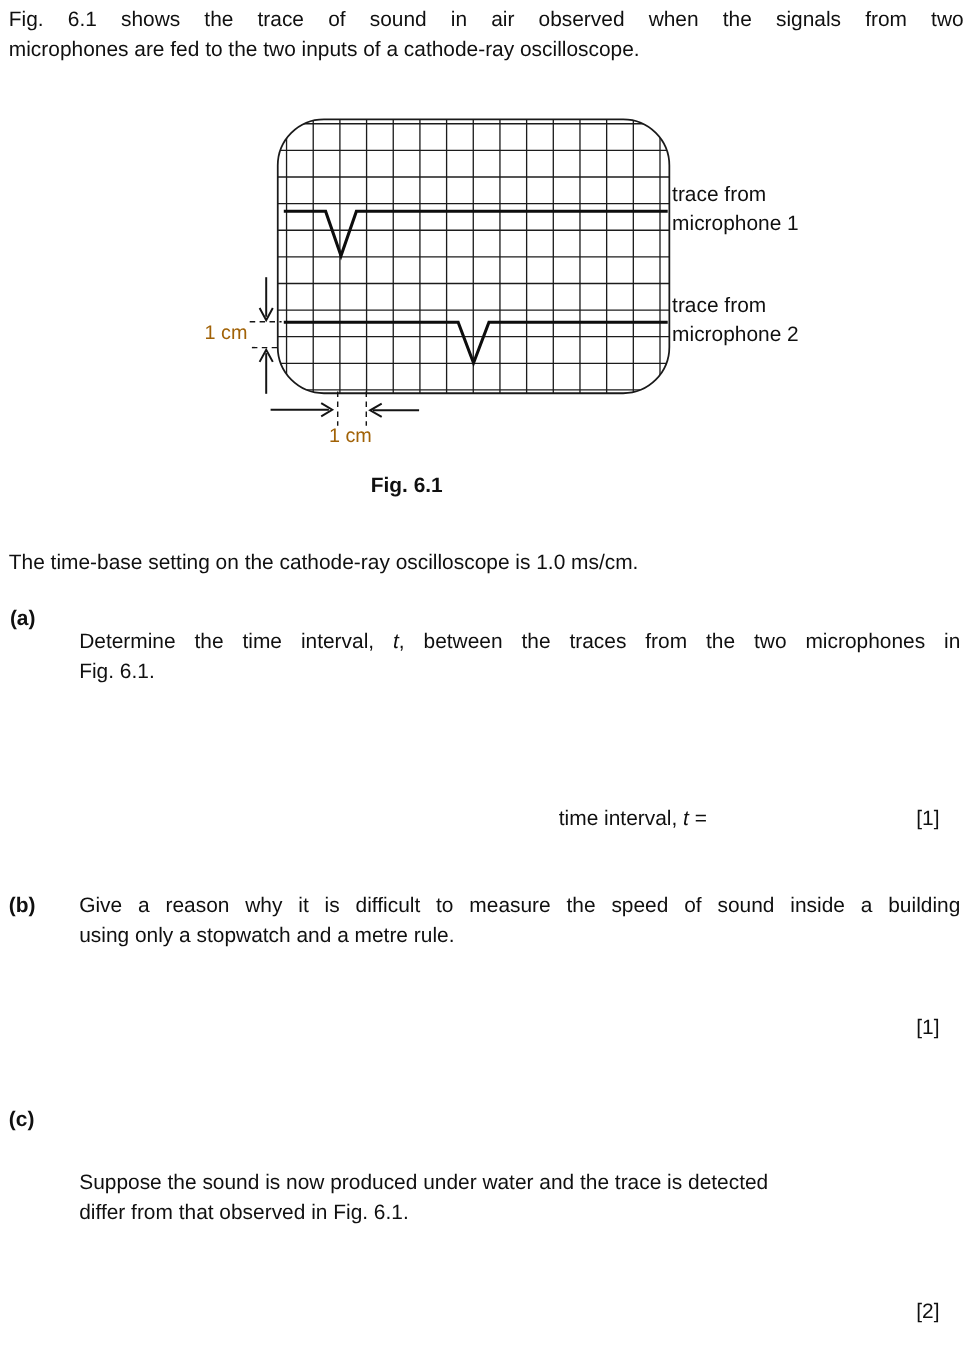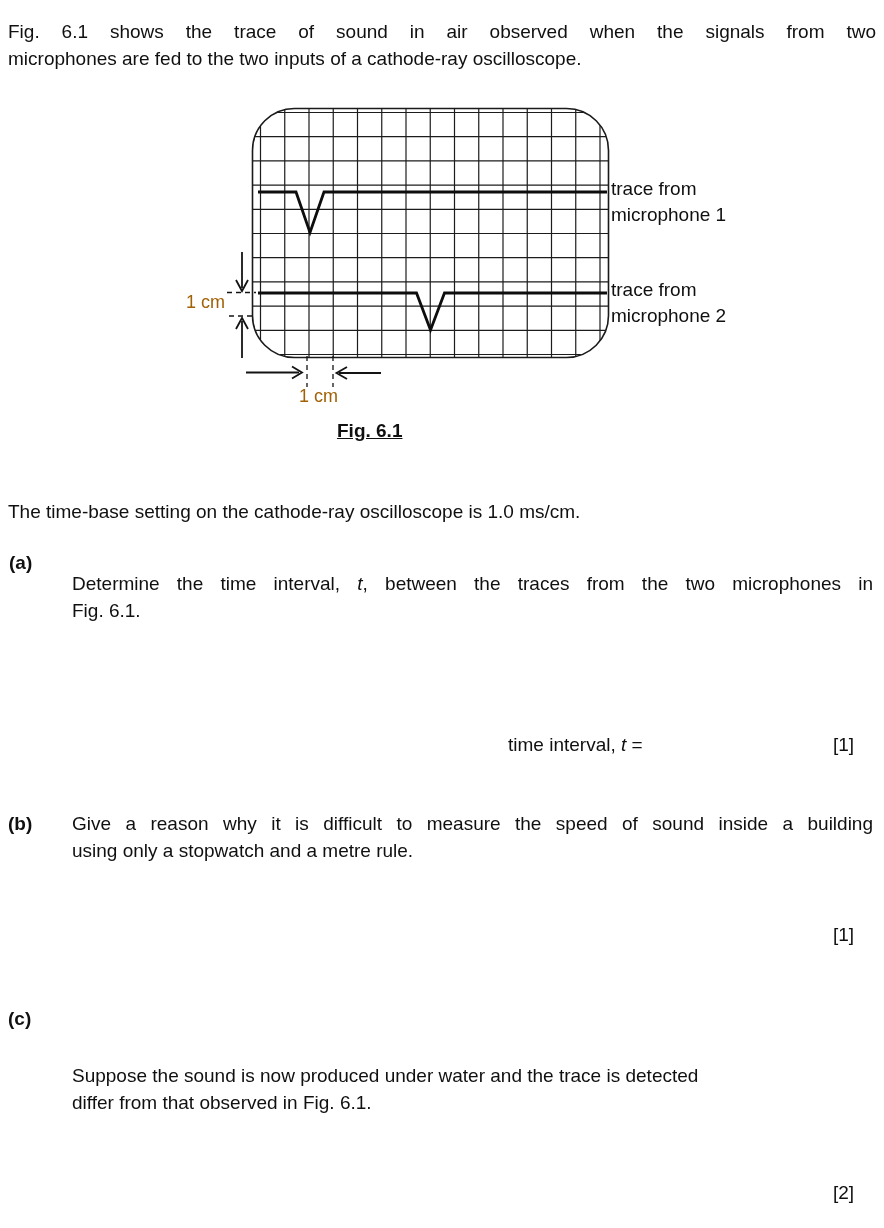--- a/index.html
+++ b/index.html
@@ -6,33 +6,33 @@
   body{
     width:884px;height:1228px;position:relative;overflow:hidden;
     font-family:"Liberation Sans","DejaVu Sans",sans-serif;
     color:#111;
   }
   .abs{position:absolute;}
   .bodytext{font-size:19px;line-height:27px;color:#101010;}
   .just{text-align:justify;text-align-last:justify;}
   .partlabel{font-weight:bold;}
   .marks{font-size:19px;line-height:27px;color:#101010;}
-  .trace-label{font-size:19px;line-height:26px;color:#101010;white-space:nowrap;margin-top:11px;}
+  .trace-label{font-size:19px;line-height:26px;color:#101010;white-space:nowrap;}
   .small-label{font-size:18px;line-height:22px;color:#a16207;white-space:nowrap;}
   .fig-caption{font-size:19px;font-weight:bold;color:#101010;white-space:nowrap;}
   svg .gridline{stroke:#1c1c1c;stroke-width:1.2;}
   svg .outline{stroke:#1a1a1a;stroke-width:1.6;fill:none;}
   svg .trace{stroke:#0d0d0d;stroke-width:2.8;fill:none;stroke-linejoin:miter;}
   svg .thin{stroke:#141414;stroke-width:1.8;fill:none;}
   svg .dashed{stroke-dasharray:5 4;stroke-width:1.3;}
 </style>
 </head>
 <body>
 
-<div class="abs bodytext" style="left:8px;top:5px;width:868px;margin-top:13px;">
+<div class="abs bodytext" style="left:8px;top:5px;width:868px;">
   <div class="just">Fig. 6.1 shows the trace of sound in air observed when the signals from two</div>
   <div>microphones are fed to the two inputs of a cathode-ray oscilloscope.</div>
 </div>
 
 <svg class="abs" style="left:0;top:0;" width="884" height="470" viewBox="0 0 884 470">
   <defs>
     <clipPath id="screenClip">
         <rect id="clip-rect" x="252.5" y="108.5" width="356" height="249" rx="42" ry="42"></rect>
       </clipPath>
   </defs>
@@ -92,21 +92,21 @@
 <div class="abs trace-label" style="left:611px;top:165px;">
   <div>trace from</div>
   <div>microphone 1</div>
 </div>
 <div class="abs trace-label" style="left:611px;top:266px;">
   <div>trace from</div>
   <div>microphone 2</div>
 </div>
 <div class="abs small-label" style="left:186px;top:291px;">1 cm</div>
 <div class="abs small-label" style="left:299px;top:385px;">1 cm</div>
-<div class="abs fig-caption" style="left:337px;top:420px;text-decoration:underline;">Fig. 6.1</div>
+<div class="abs fig-caption" style="left:337px;top:431px;">Fig. 6.1</div>
 
 <div class="abs bodytext" style="left:8px;top:498px;width:868px;">The time-base setting on the cathode-ray oscilloscope is 1.0 ms/cm.</div>
 
 <div class="abs bodytext partlabel" style="left:9px;top:549px;">(a)</div>
 <div class="abs bodytext" style="left:72px;top:549px;width:801px;margin-top:21px;">
   <div class="just"><span>Determine the time interval, </span><i>t</i><span>, between the traces from the two microphones in</span></div>
   <div>Fig. 6.1.</div>
 </div>
 <div class="abs bodytext" style="left:508px;top:731px;"><span>time interval, </span><i>t</i><span> =</span></div>
 <div class="abs marks" style="left:833px;top:731px;">[1]</div>

